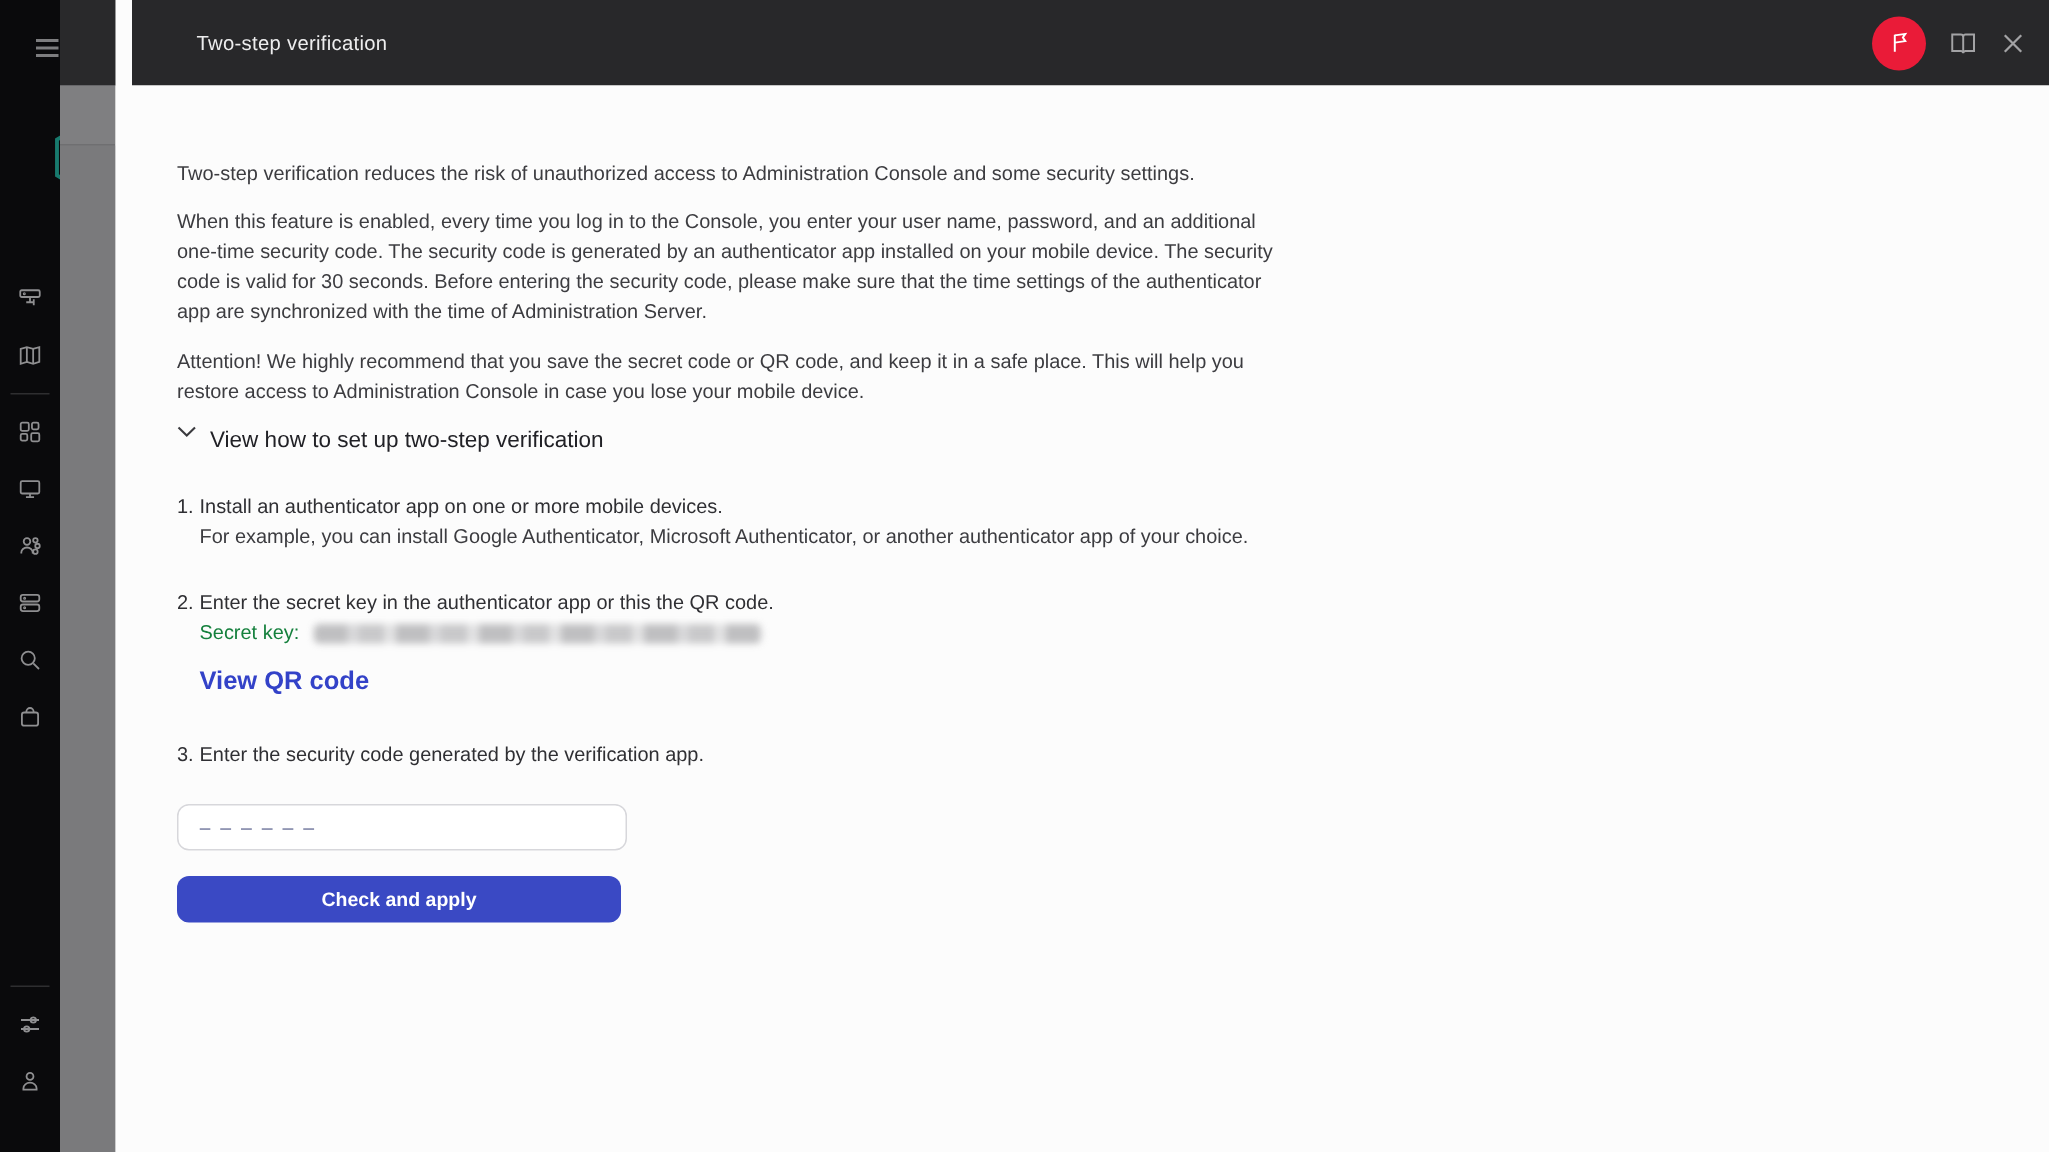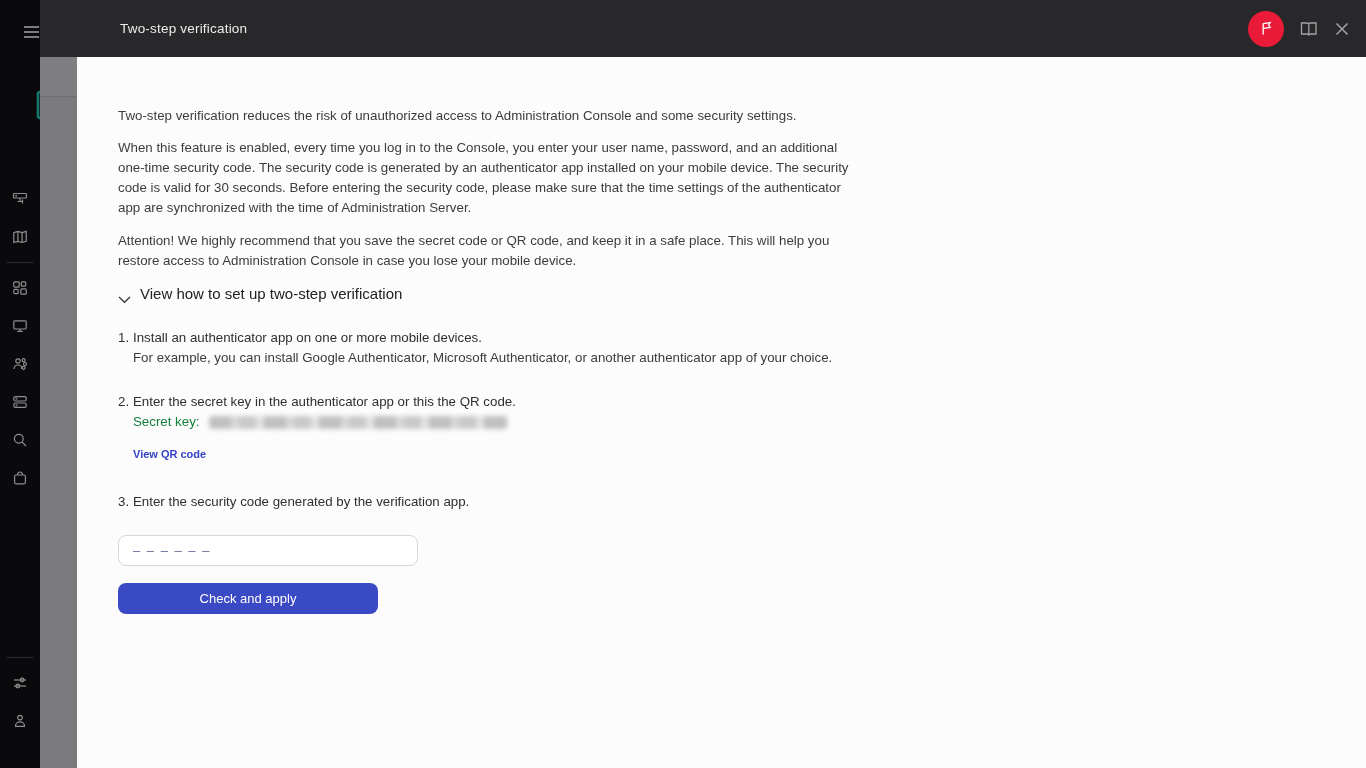--- a/index.html
+++ b/index.html
@@ -27,69 +27,69 @@
   .dim-strip {
     position:absolute; left:40px; top:0; width:37px; height:768px;
     background:#7a7a7c; z-index:2;
   }
   .dim-strip .dim-head { position:absolute; top:0; left:0; width:100%; height:57px; background:#29292b; }
   .dim-strip .dim-band { position:absolute; top:57px; left:0; width:100%; height:40px; background:#7f7f81; border-bottom:1px solid #6f6f71; }
 
   
   .drawer { position:absolute; left:77px; top:0; right:0; bottom:0; background:#fcfcfc; z-index:3; }
   .drawer-header {
-    position:absolute; top:0; left:0; right:0; height:57px; background:#28282a;
+    position:absolute; top:0; left:11px; right:0; height:57px; background:#28282a;
     display:flex; align-items:center;
   }
   .drawer-title { margin-left:43px; color:#ededee; font-size:13.5px; letter-spacing:.2px; }
   .header-actions { margin-left:auto; margin-right:16px; display:flex; align-items:center; gap:15px; }
   .flag-badge { width:36px; height:36px; border-radius:50%; background:#ea1b38;
     display:flex; align-items:center; justify-content:center; cursor:pointer; }
   .flag-badge svg { stroke:#fff; fill:none; stroke-width:1.3; }
   .hdr-icon { cursor:pointer; display:flex; align-items:center; }
   .hdr-icon svg { stroke:#a3a3a5; fill:none; stroke-width:1.3; }
 
   
   .drawer-body { position:absolute; top:57px; left:0; right:0; bottom:0; background:#fcfcfc;
     padding:49px 0 0 41px; color:#3c3c40; font-size:13.3px; line-height:20px; }
   .para { max-width:745px; margin:0 0 12px 0; }
   .para.attention { margin-top:1px; margin-bottom:13px; }
   .para:nth-child(2){ margin-bottom:13px; }
 
-  .collapse-row { display:flex; align-items:flex-end; gap:9px; margin:13px 0 0 0; height:20px; cursor:pointer; }
+  .collapse-row { display:flex; align-items:flex-start; gap:9px; margin:13px 0 0 0; height:20px; cursor:pointer; }
   .collapse-row svg { stroke:#3a3a3e; fill:none; stroke-width:1.4; }
   .collapse-label { font-size:15px; color:#212126; }
 
   .steps { margin-top:24px; }
   .step { display:flex; }
   .step-num { width:15px; flex:0 0 15px; color:#2f2f33; }
   .step-text { color:#2f2f33; }
   .step-sub { margin-left:15px; color:#3c3c40; }
   .step1 { margin-bottom:24px; }
   .step2-key { margin-left:15px; display:flex; align-items:center; height:20px; }
   .secret-label { color:#15803d; }
   .secret-redacted {
     margin-left:9px; width:299px; height:13px; border-radius:4px;
     background:repeating-linear-gradient(90deg,#b5b5b7 0 22px,#d2d2d4 22px 30px,#c0c0c2 30px 47px,#dededf 47px 55px);
     filter:blur(2.5px); opacity:.85;
   }
-  .qr-link { display:inline-block; margin:12px 0 0 15px; color:#3342c8; font-weight:bold; font-size:11px; text-decoration:none; cursor:pointer; }
+  .qr-link { display:inline-block; margin:12px 0 0 15px; color:#3342c8; font-weight:bold; font-size:17px; text-decoration:none; cursor:pointer; }
   .step3 { margin-top:28px; }
 
   .code-input {
     display:block; margin:23px 0 0 0; width:300px; height:31px;
     border:1px solid #d7d7db; border-radius:8px; background:#fff;
     padding:0 14px; font-size:13px; color:#2f2f33; outline:none;
     font-family:"Liberation Sans", sans-serif; letter-spacing:1px;
   }
   .code-input::placeholder { color:#666d96; letter-spacing:1.5px; }
 
   .apply-btn {
-    display:block; margin-top:17px; width:260px; height:31px;
-    background:#3a49c4; color:#fff; font-weight:normal; font-size:13px;
+    display:block; margin-top:17px; width:296px; height:31px;
+    background:#3a49c4; color:#fff; font-weight:bold; font-size:13px;
     border:none; border-radius:8px; cursor:pointer; font-family:"Liberation Sans", sans-serif;
   }
 </style>
 </head>
 <body>
 
 <nav class="sidebar">
   <div class="hamburger">
     <span></span>
       <span></span>

